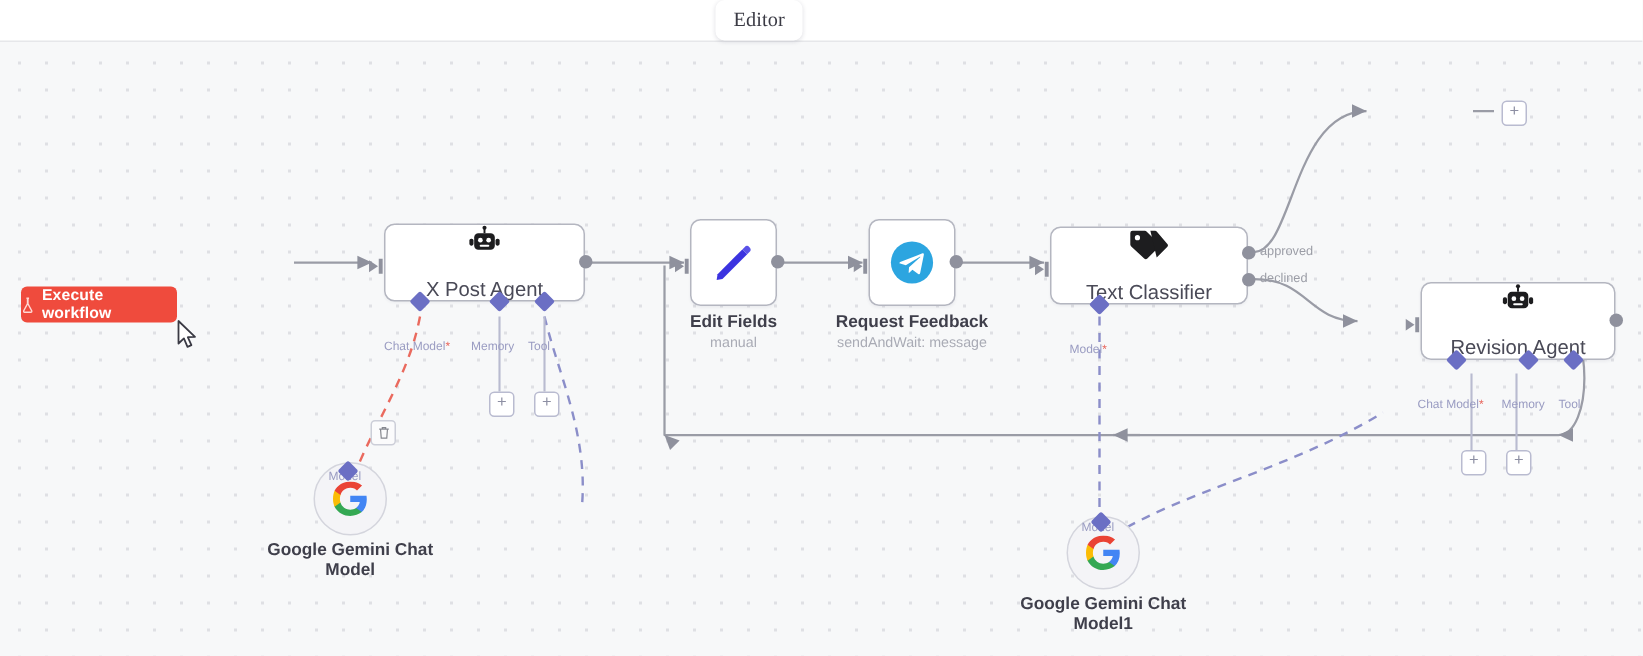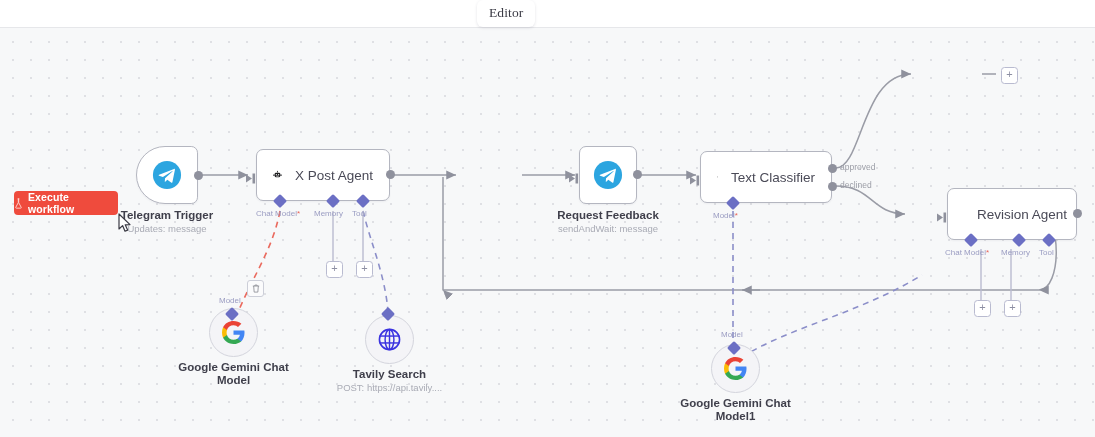--- a/index.html
+++ b/index.html
@@ -33,21 +33,21 @@
   }
   #edges{position:absolute;left:0;top:0;width:1095px;height:410px;}
   
   .node{position:absolute;z-index:10;}
   .nbox{
     background:#ffffff;border:1.6px solid #b4b6c0;border-radius:7px;
     display:flex;align-items:center;box-sizing:border-box;
     box-shadow:0 1px 2px rgba(40,40,70,.05);
   }
   .nbox.square{width:58px;height:58px;justify-content:center;}
-  .nbox.wide{height:52px;padding:0 16px;gap:13px;}
+  .nbox.wide{height:52px;padding:0 16px;gap:13px;flex-direction:column;}
   .nbox.trigger{
     width:62px;height:58px;justify-content:center;
     border-radius:30px 7px 7px 30px;
   }
   .nlabel{
     position:absolute;left:50%;transform:translateX(-50%);
     text-align:center;white-space:nowrap;
   }
   .ntitle{font-size:11.5px;font-weight:bold;color:#3f3f4b;line-height:13px;}
   .nsub{font-size:9.5px;color:#a9abb5;line-height:12px;margin-top:1px;}
@@ -57,21 +57,21 @@
     background:#f4f4f7;border:1.4px solid #d4d5dd;
     display:flex;align-items:center;justify-content:center;
   }
   
   .dot{position:absolute;width:9px;height:9px;border-radius:50%;background:#8f919d;z-index:12;}
   .inarrow{position:absolute;z-index:12;}
   .diamond{
     position:absolute;width:10px;height:10px;background:#6b6fc4;
     transform:rotate(45deg);border-radius:1.5px;z-index:13;
   }
-  .plink{position:absolute;font-size:8px;color:#9a9cc2;white-space:nowrap;z-index:13;}
+  .plink{position:absolute;font-size:8px;color:#9a9cc2;white-space:nowrap;z-index:13;margin-top:17px;}
   .plink .req{color:#e8645a;}
   .plusbtn{
     position:absolute;width:15px;height:15px;border-radius:3.5px;
     border:1.3px solid #b9bbd0;background:#fff;color:#8d8fa3;
     font-size:11px;line-height:12px;text-align:center;z-index:13;
   }
   .outlabel{position:absolute;font-size:8.5px;color:#9b9da6;white-space:nowrap;z-index:13;}
   
   #execbtn{
     position:absolute;left:14px;top:164px;width:104px;height:24px;
@@ -142,33 +142,20 @@
     </g>
   </svg>
 
   <div id="execbtn">
     <svg width="9" height="11" viewBox="0 0 10 12">
       <path d="M4,0.8 L6,0.8 M4.8,0.8 L4.8,5 L2,10.2 A0.7,0.7 0 0 0 2.6,11.2 L7.4,11.2 A0.7,0.7 0 0 0 8,10.2 L5.2,5 L5.2,0.8 Z" fill="none" stroke="#ffd9d4" stroke-width="1"></path>
     </svg>
     <span>Execute workflow</span>
   </div>
 
-  <div class="node" style="left:136px;top:119px;">
-    <div class="nbox trigger">
-      <svg width="30" height="30" viewBox="0 0 32 32">
-        <circle cx="16" cy="16" r="15" fill="#2ca5e0"></circle>
-        <path d="M23.5,9.5 L7.6,15.7 C6.9,16 6.9,16.6 7.6,16.8 L11.6,18 L21.3,12 C21.7,11.7 22.1,11.9 21.8,12.2 L13.9,19.4 L13.6,23.3 C14,23.3 14.2,23.1 14.4,22.9 L16.3,21.1 L20.4,24.1 C21.1,24.5 21.6,24.3 21.8,23.4 L24.4,10.6 C24.6,9.6 24.1,9.2 23.5,9.5 Z" fill="#fff"></path>
-      </svg>
-    </div>
-    <div class="dot" style="left:58px;top:25px;"></div>
-    <div class="nlabel" style="top:63px;">
-      <div class="ntitle">Telegram Trigger</div>
-      <div class="nsub">Updates: message</div>
-    </div>
-  </div>
 
   <div class="node" style="left:256px;top:122px;">
     <div class="nbox wide" style="width:134px;">
       <svg width="24" height="24" viewBox="0 0 24 24">
         <rect x="4.5" y="6" width="15" height="12" rx="3" fill="#1d1d1f"></rect>
         <rect x="1" y="10" width="3" height="5" rx="1.3" fill="#1d1d1f"></rect>
         <rect x="20" y="10" width="3" height="5" rx="1.3" fill="#1d1d1f"></rect>
         <rect x="11.3" y="2" width="1.4" height="4" fill="#1d1d1f"></rect>
         <circle cx="12" cy="2" r="1.5" fill="#1d1d1f"></circle>
         <circle cx="9" cy="11" r="1.7" fill="#fff"></circle>
@@ -195,20 +182,39 @@
   </div>
   <div class="plusbtn" style="left:326px;top:234px;">+</div>
   <div class="plusbtn" style="left:356px;top:234px;">+</div>
 
   <div id="trashbadge">
     <svg width="8" height="9" viewBox="0 0 10 11">
       <path d="M1,2.4 L9,2.4 M3.6,2.4 L3.6,1.2 L6.4,1.2 L6.4,2.4 M2.1,2.4 L2.7,10 L7.3,10 L7.9,2.4" fill="none" stroke="#86888f" stroke-width="1"></path>
     </svg>
   </div>
 
+  <div class="node" style="left:460px;top:119px;">
+    <div class="nbox square">
+      <svg width="30" height="30" viewBox="0 0 24 24">
+        <path d="M3.5,18.2 L3,21.3 L6.1,20.8 L19.3,7.6 L16.7,5 Z" fill="#3b33e0"></path>
+        <path d="M17.9,3.8 L16.7,5 L19.3,7.6 L20.5,6.4 A1.8,1.8 0 0 0 20.5,3.8 A1.8,1.8 0 0 0 17.9,3.8 Z" fill="#5a52e8"></path>
+      </svg>
+    </div>
+    <div class="inarrow" style="left:-10px;top:24px;">
+      <svg width="11" height="11" viewBox="0 0 11 11">
+          <path d="M0,1.5 L6,5.5 L0,9.5 Z" fill="#8f919d"></path>
+          <rect x="6.5" y="0.5" width="2.6" height="10" fill="#8f919d"></rect>
+        </svg>
+    </div>
+    <div class="dot" style="left:54px;top:24px;"></div>
+    <div class="nlabel" style="top:63px;">
+      <div class="ntitle">Edit Fields</div>
+      <div class="nsub">manual</div>
+    </div>
+  </div>
 
   <div class="node" style="left:579px;top:119px;">
     <div class="nbox square">
       <svg width="30" height="30" viewBox="0 0 32 32">
         <circle cx="16" cy="16" r="15" fill="#2ca5e0"></circle>
         <path d="M23.5,9.5 L7.6,15.7 C6.9,16 6.9,16.6 7.6,16.8 L11.6,18 L21.3,12 C21.7,11.7 22.1,11.9 21.8,12.2 L13.9,19.4 L13.6,23.3 C14,23.3 14.2,23.1 14.4,22.9 L16.3,21.1 L20.4,24.1 C21.1,24.5 21.6,24.3 21.8,23.4 L24.4,10.6 C24.6,9.6 24.1,9.2 23.5,9.5 Z" fill="#fff"></path>
       </svg>
     </div>
     <div class="inarrow" style="left:-10px;top:24px;">
       <svg width="11" height="11" viewBox="0 0 11 11">
@@ -289,36 +295,20 @@
         <path d="M5.2,14.6 C4.9,13.9 4.8,13 4.8,12 C4.8,11 5,10.1 5.2,9.4 L5.2,6.5 L1.1,6.5 C0.4,8.1 0,9.9 0,12 C0,14.1 0.4,15.9 1.1,17.5 Z" fill="#fbbc05"></path>
         <path d="M12,4.4 C14.2,4.4 15.8,5.4 16.7,6.2 L20.2,2.8 C18,0.9 15.2,0 12,0 C7.2,0 3.1,2.6 1.1,6.5 L5.2,9.4 C6.1,6.5 8.8,4.4 12,4.4 Z" fill="#ea4335"></path>
       </svg>
     </div>
     <div class="nlabel" style="top:53px;">
       <div class="ntitle">Google Gemini Chat</div>
       <div class="ntitle">Model</div>
     </div>
   </div>
 
-  <div class="node" style="left:365px;top:288px;">
-    <div class="diamond" style="left:18px;top:-6px;"></div>
-    <div class="circ-node">
-      <svg width="23" height="23" viewBox="0 0 24 24">
-        <circle cx="12" cy="12" r="10.5" fill="none" stroke="#3b33e0" stroke-width="1.7"></circle>
-        <ellipse cx="12" cy="12" rx="4.6" ry="10.5" fill="none" stroke="#3b33e0" stroke-width="1.5"></ellipse>
-        <line x1="1.6" y1="8.4" x2="22.4" y2="8.4" stroke="#3b33e0" stroke-width="1.5"></line>
-        <line x1="1.6" y1="15.6" x2="22.4" y2="15.6" stroke="#3b33e0" stroke-width="1.5"></line>
-        <line x1="12" y1="1.5" x2="12" y2="22.5" stroke="#3b33e0" stroke-width="1.5"></line>
-      </svg>
-    </div>
-    <div class="nlabel" style="top:53px;">
-      <div class="ntitle">Tavily Search</div>
-      <div class="nsub">POST: https://api.tavily....</div>
-    </div>
-  </div>
 
   <div class="node" style="left:711px;top:317px;">
     <div class="plink" style="left:10px;top:-14px;">Model</div>
     <div class="diamond" style="left:18px;top:-1px;"></div>
     <div class="circ-node">
       <svg width="23" height="23" viewBox="0 0 24 24">
         <path d="M23.5,12.3 C23.5,11.4 23.4,10.7 23.3,9.9 L12,9.9 L12,14.3 L18.6,14.3 C18.5,15.5 17.7,17.2 16,18.4 L16,21.2 L20,21.3 C22.3,19.1 23.5,16 23.5,12.3 Z" fill="#4285f4"></path>
         <path d="M12,24 C15.2,24 18,22.9 20,21.3 L16,18.4 C14.9,19.2 13.6,19.6 12,19.6 C8.8,19.6 6.1,17.5 5.2,14.6 L1.1,14.6 L1.1,17.5 C3.1,21.4 7.2,24 12,24 Z" fill="#34a853"></path>
         <path d="M5.2,14.6 C4.9,13.9 4.8,13 4.8,12 C4.8,11 5,10.1 5.2,9.4 L5.2,6.5 L1.1,6.5 C0.4,8.1 0,9.9 0,12 C0,14.1 0.4,15.9 1.1,17.5 Z" fill="#fbbc05"></path>
         <path d="M12,4.4 C14.2,4.4 15.8,5.4 16.7,6.2 L20.2,2.8 C18,0.9 15.2,0 12,0 C7.2,0 3.1,2.6 1.1,6.5 L5.2,9.4 C6.1,6.5 8.8,4.4 12,4.4 Z" fill="#ea4335"></path>

